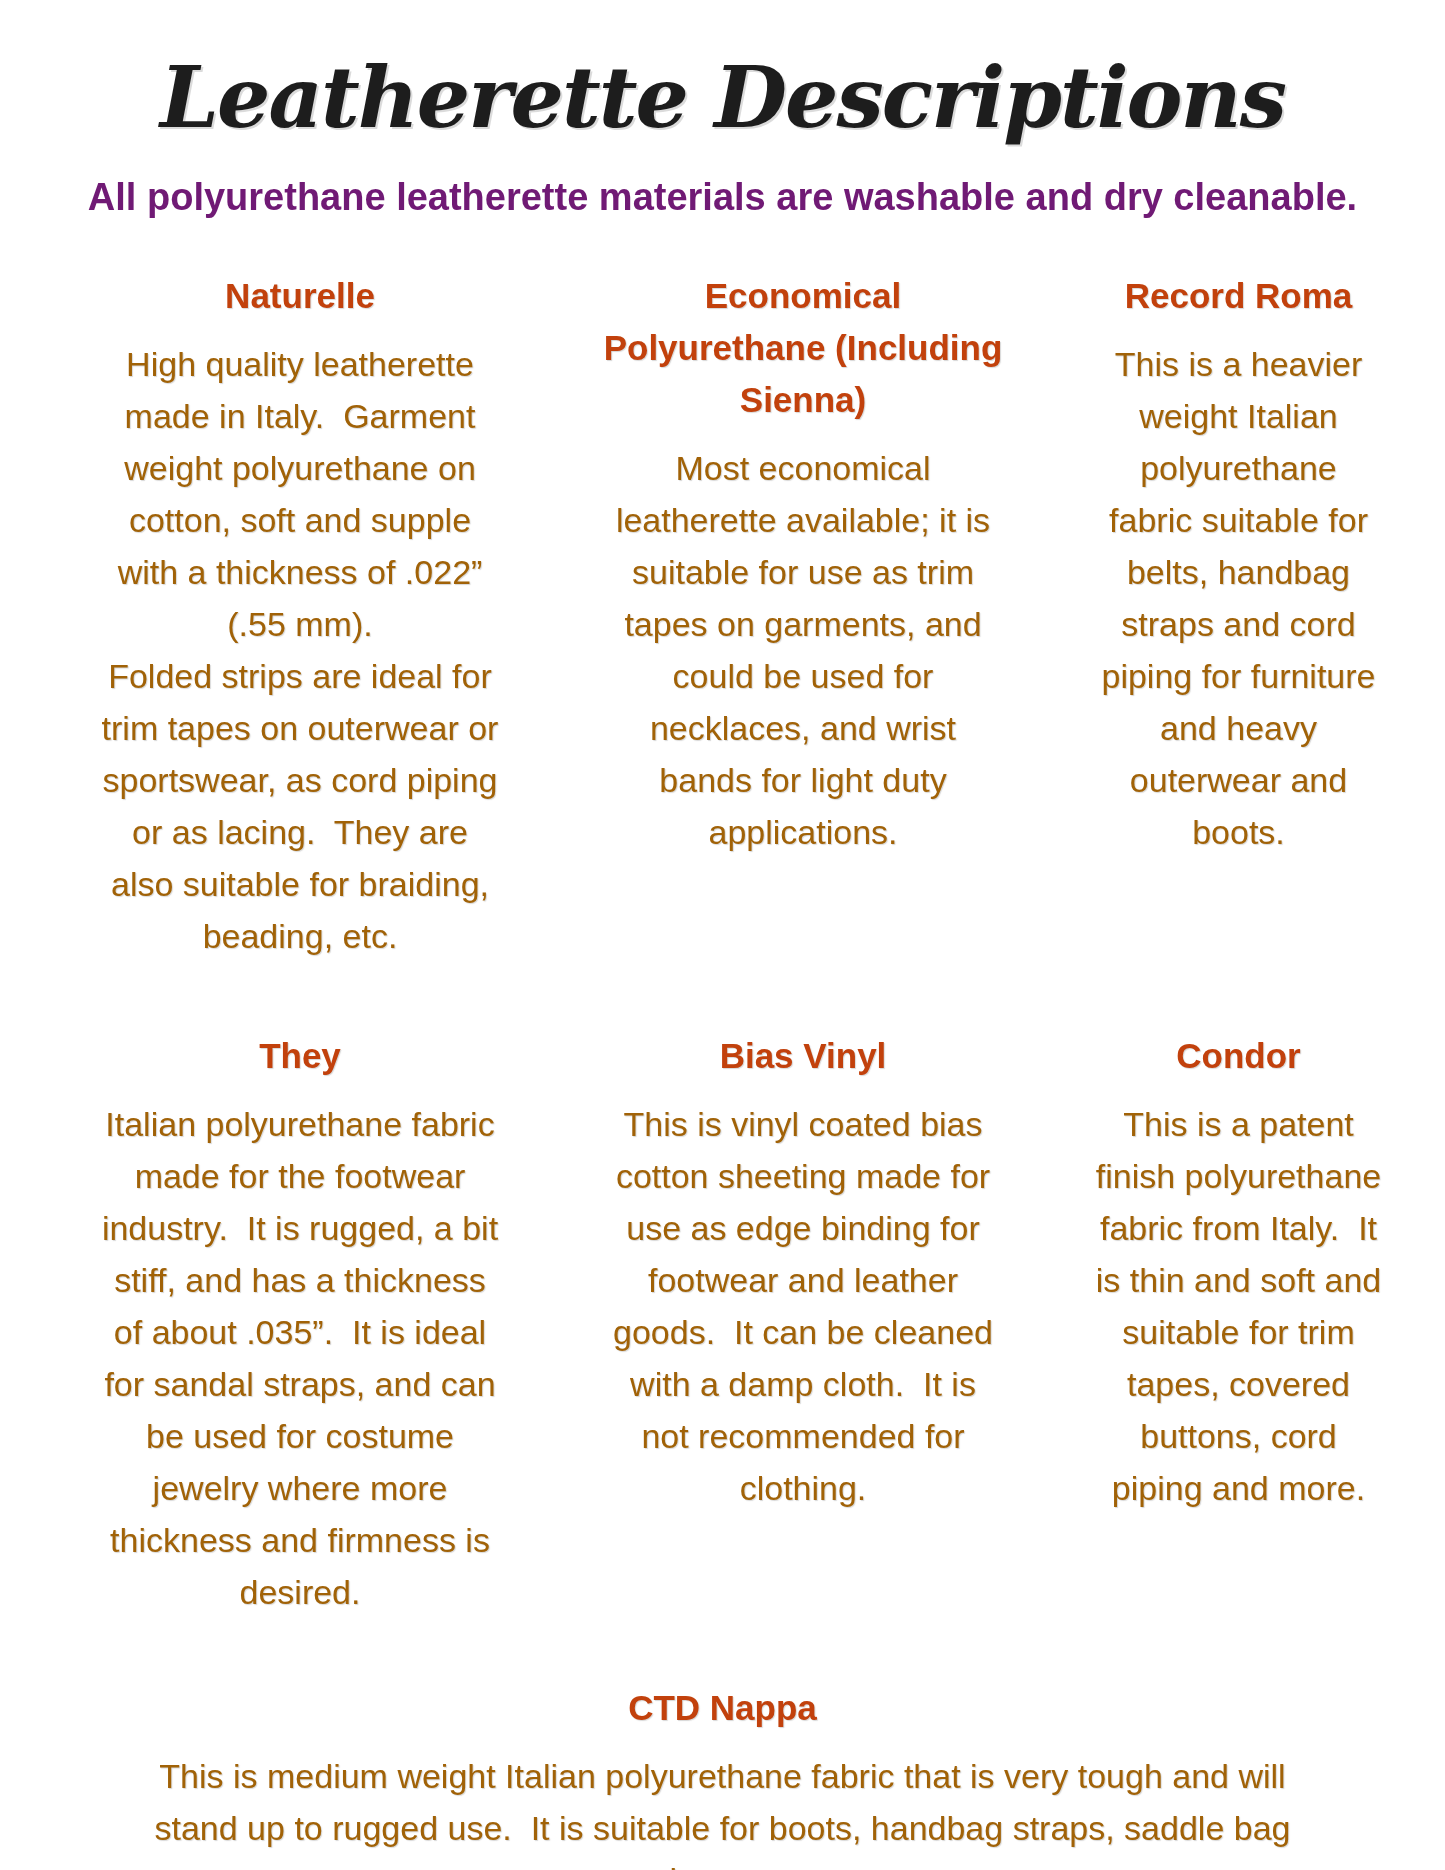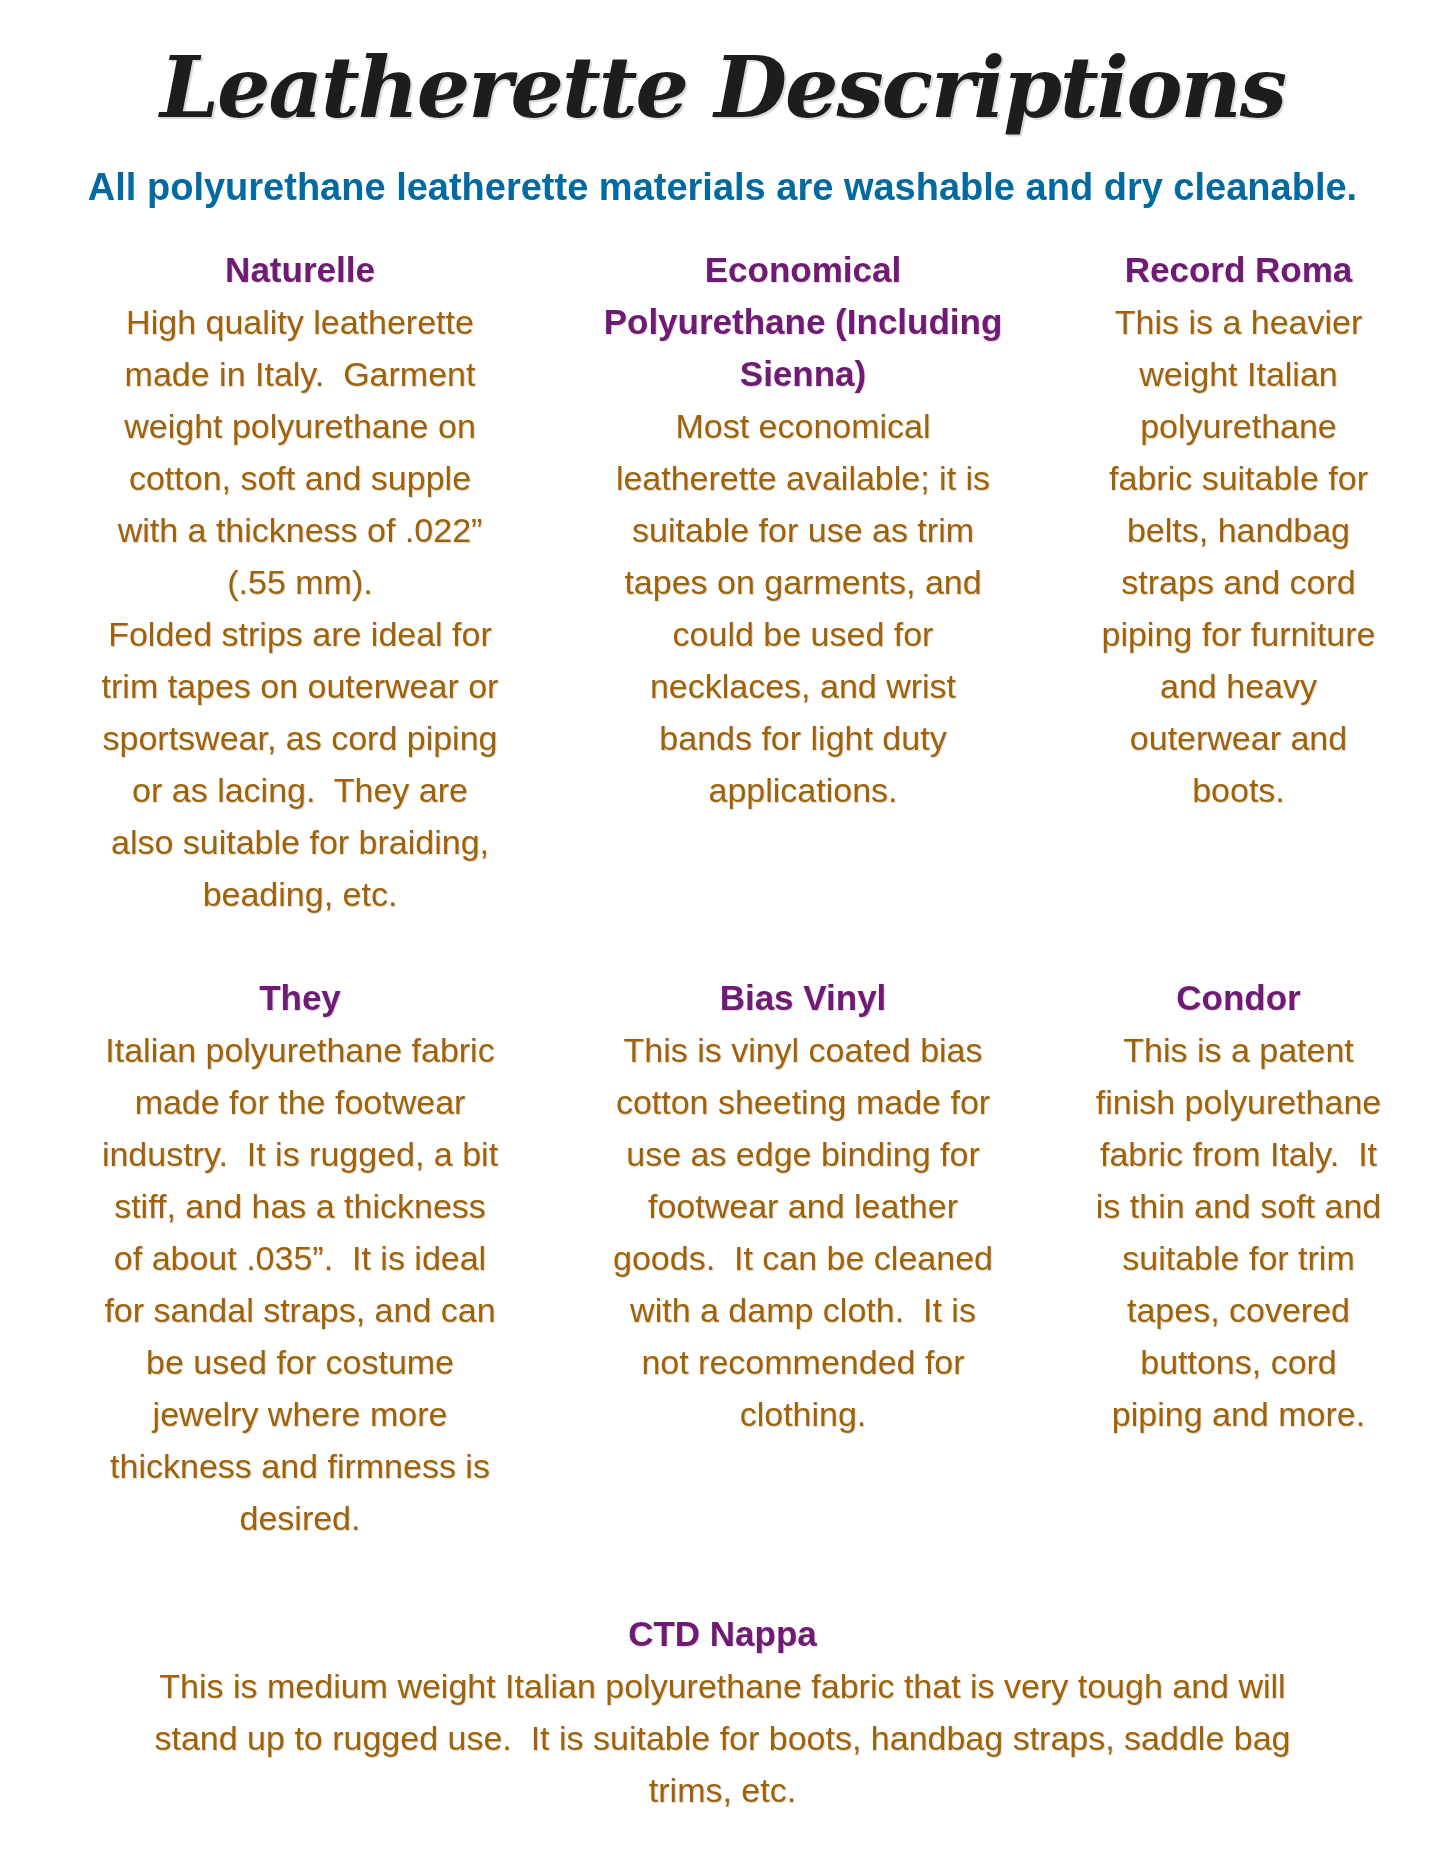--- a/index.html
+++ b/index.html
@@ -10,60 +10,60 @@
   .page {
     position: relative;
     width: 1445px;
     height: 1870px;
     margin: 0 auto;
     background: #ffffff;
     overflow: hidden;
     font-family: "Liberation Sans", sans-serif;
     color: #2d2d2d;
     box-sizing: border-box;
-    padding-top: 40px;
+    padding-top: 50px;
   }
   .title {
     margin: 0;
     text-align: center;
     font-family: "DejaVu Serif", serif;
     font-weight: 700;
     font-style: italic;
     font-size: 84px;
     line-height: 96px;
     letter-spacing: -2px;
     color: #1d1d1d;
     text-shadow: 2px 2px 0 rgba(110,110,110,0.25);
   }
   .subtitle {
     margin: 24px auto 0 auto;
     max-width: 1300px;
     text-align: center;
     font-weight: 700;
     font-size: 38px;
     line-height: 54px;
-    color: #0369a1;
+    color: #701a75;
   }
   .materials-grid {
     margin-top: 30px;
     display: grid;
     grid-template-columns: 460px 450px 325px;
     column-gap: 48px;
     row-gap: 52px;
     padding: 0 44px 0 70px;
   }
   .card {
     text-align: center;
   }
   .material-name {
-    margin: 0;
+    margin: 16px;
     font-size: 35px;
     font-weight: 700;
     line-height: 52px;
-    color: #701a75;
+    color: #c2410c;
     white-space: pre-wrap;
     text-shadow: 1px 1px 1px rgba(120,120,120,0.30);
   }
   .material-desc {
     margin: 0;
     font-size: 34px;
     font-weight: 400;
     line-height: 52px;
     color: #a16207;
     white-space: pre-wrap;

